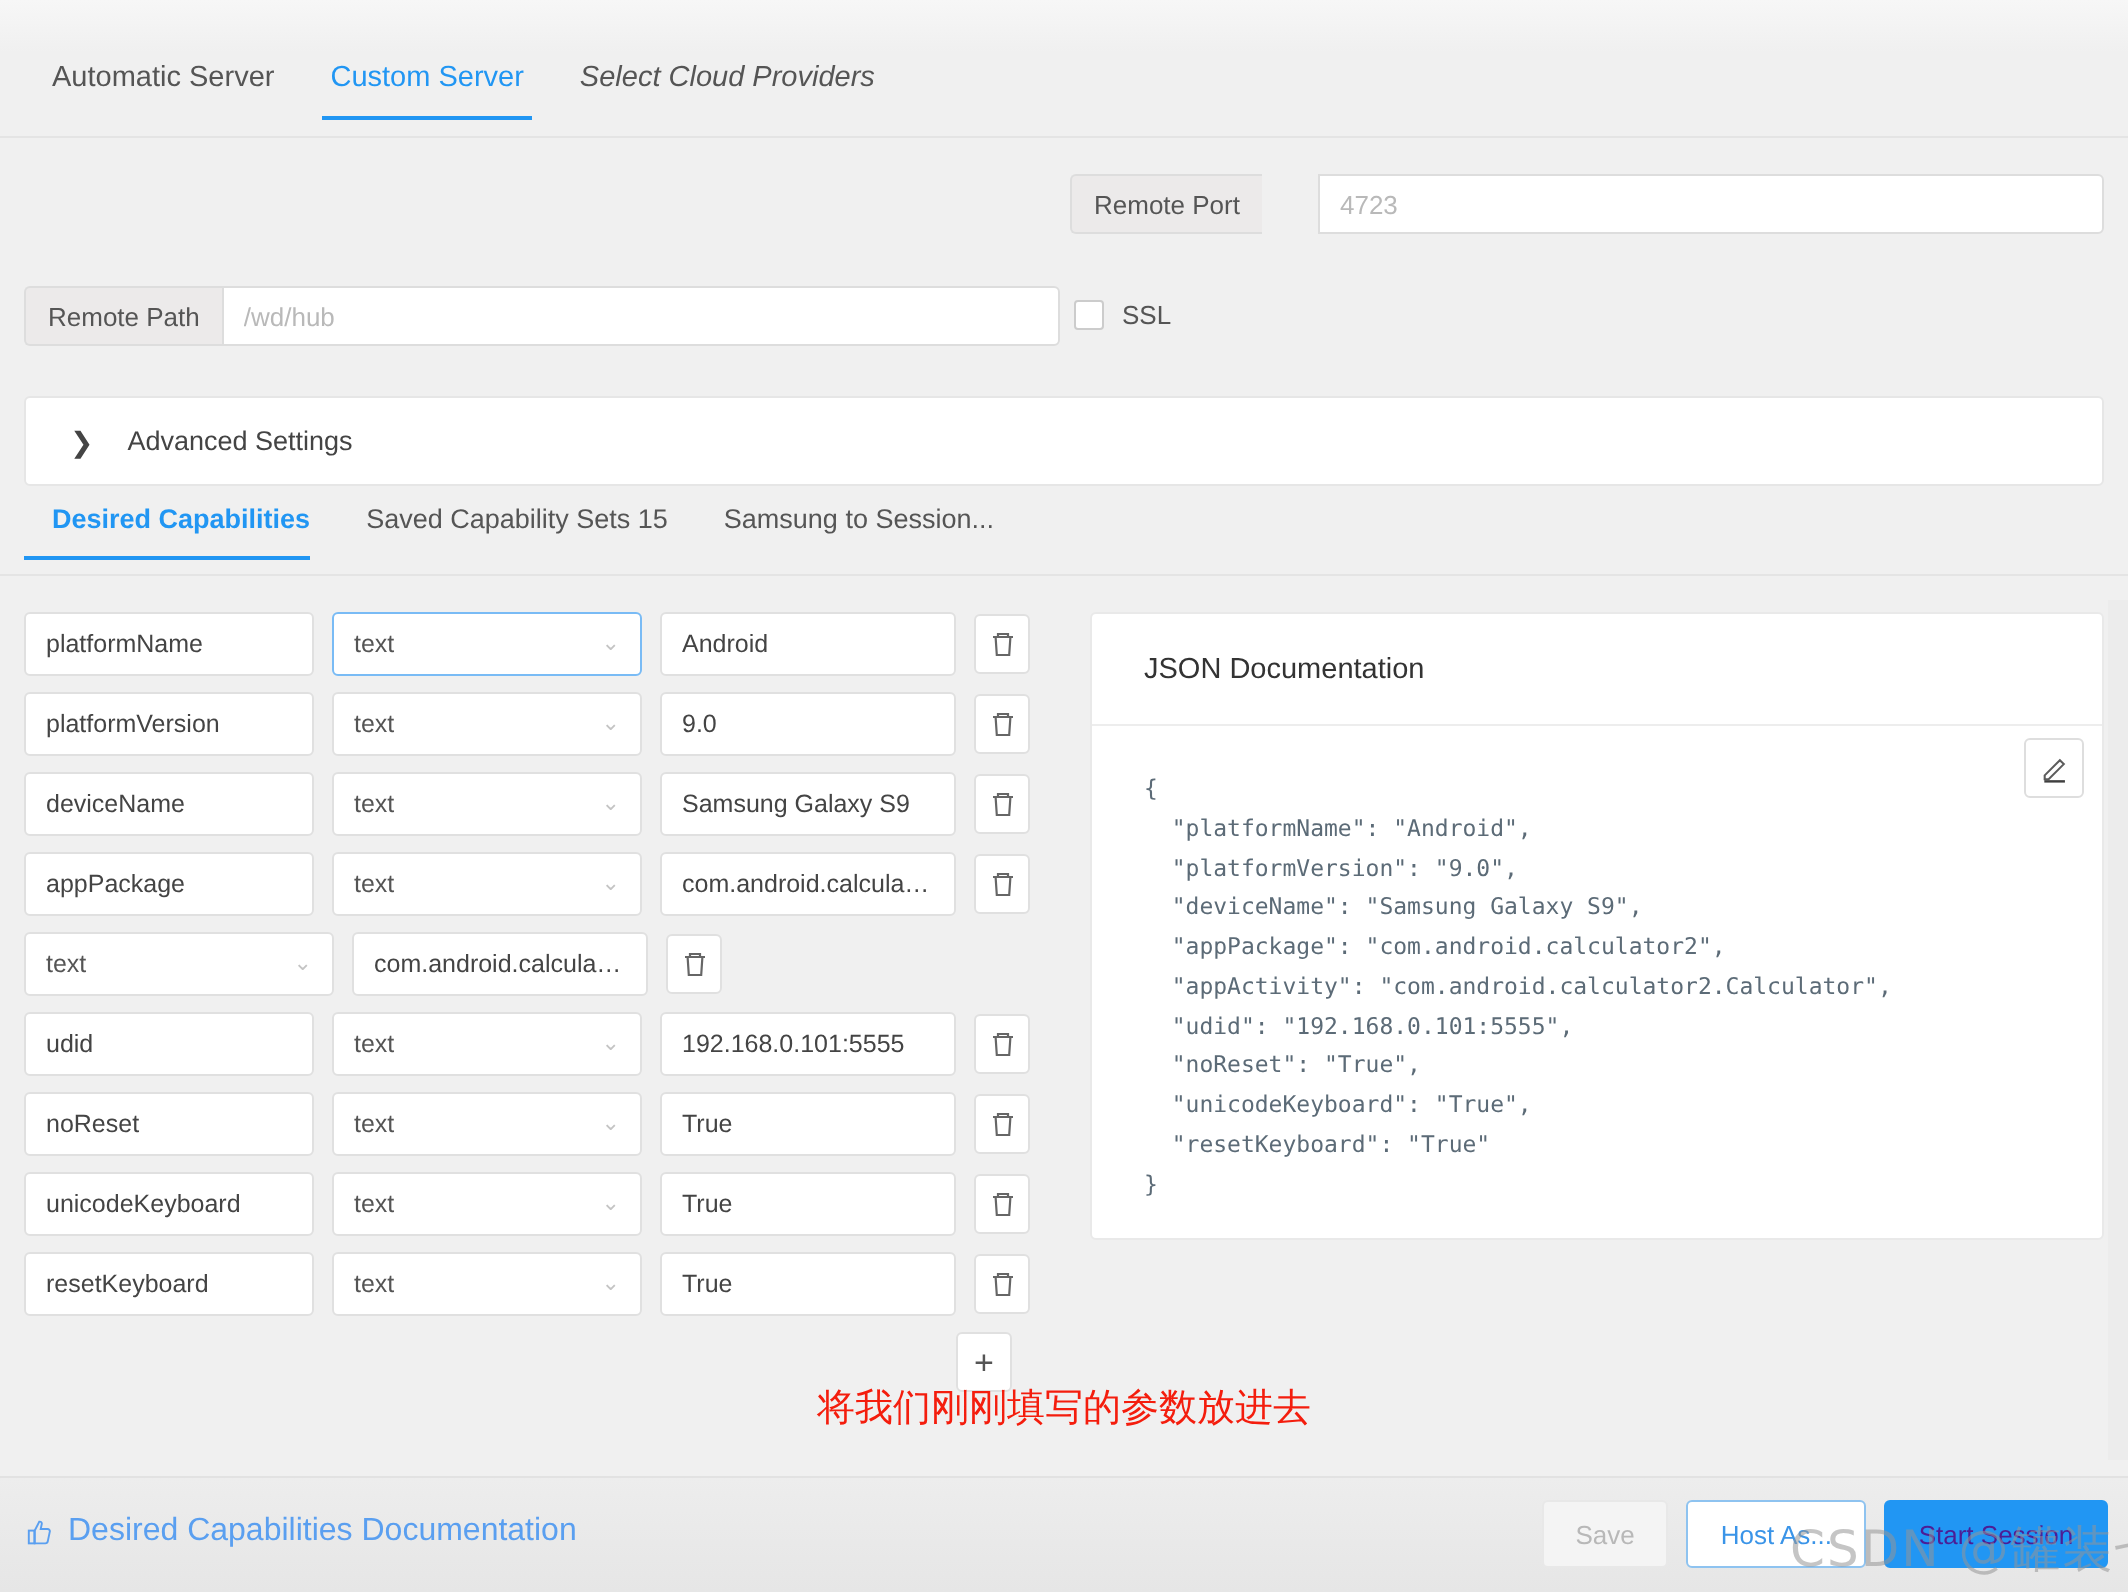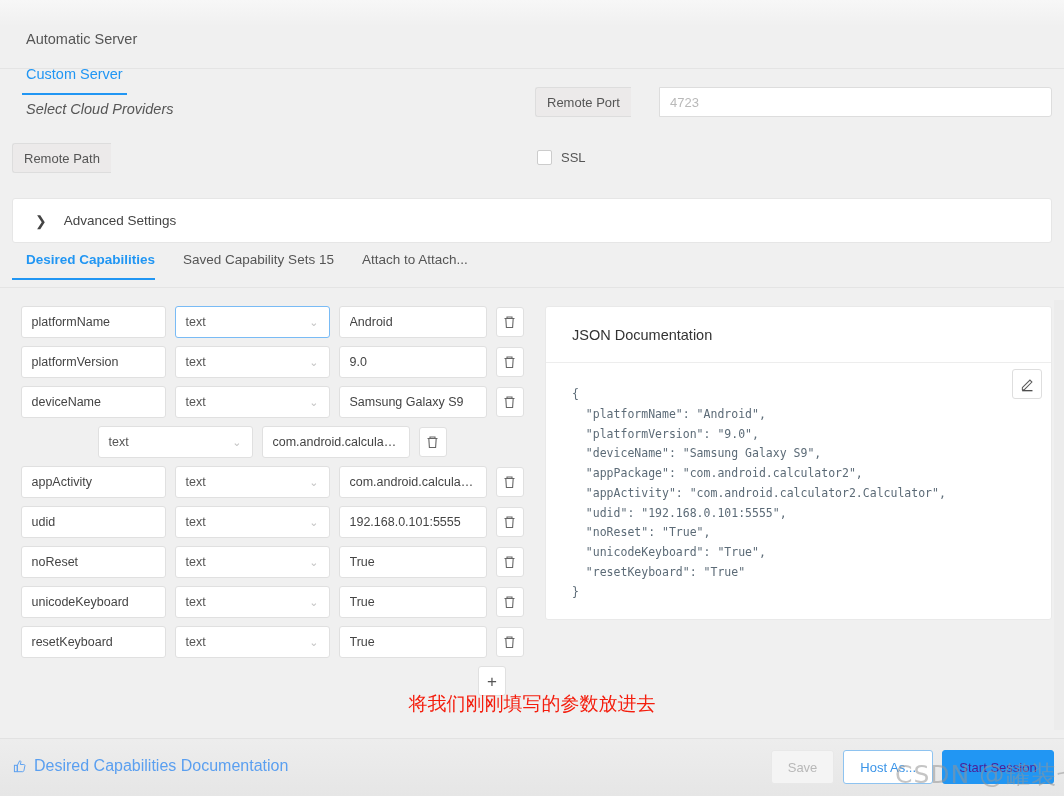--- a/index.html
+++ b/index.html
@@ -28,21 +28,20 @@
   .server-tabs {
     position: absolute;
     left: 0; top: 25px;
     width: 1064px;
     height: 44px;
     border-bottom: 1px solid #e4e4e4;
     display: flex;
     align-items: flex-start;
     padding-left: 12px;
     box-sizing: border-box;
-    flex-direction: column;
   }
   .stab {
     font-size: 14.5px;
     color: #555;
     padding: 6px 14px 13px 14px;
     position: relative;
     cursor: pointer;
     white-space: nowrap;
   }
   .stab.italic { font-style: italic; }
@@ -157,21 +156,20 @@
   .cap-area {
     position: absolute;
     left: 12px; top: 306px;
     width: 520px;
   }
   .cap-row {
     display: flex;
     align-items: center;
     margin-bottom: 8px;
     gap: 9px;
-    justify-content: center;
   }
   .cap-name {
     width: 145px;
     height: 32px;
     border: 1px solid #e0e0e0;
     border-radius: 3px;
     background: #fff;
     font-size: 12.5px;
     font-family: "Liberation Sans", sans-serif;
     color: #444;
@@ -385,36 +383,37 @@
   </div>
 
 
   <div class="field-row" style="left:535px; top:87px; width:517px;gap:28px;">
     <div class="addon">Remote Port</div>
     <input class="fld" type="text" placeholder="4723" style="">
   </div>
 
   <div class="field-row" style="left:12px; top:143px; width:518px;">
     <div class="addon">Remote Path</div>
+    <input class="fld" type="text" placeholder="/wd/hub" style="">
   </div>
 
   <div class="ssl-wrap" style="left:537px; top:150px;">
     <div class="cbox"></div>
     <span class="ssl-label">SSL</span>
   </div>
 
   <div class="adv">
     <span class="chev">❯</span>
     <span class="adv-label">Advanced Settings</span>
   </div>
 
   <div class="cap-tabs">
     <div class="ctab active">Desired Capabilities</div>
     <div class="ctab">Saved Capability Sets 15</div>
-    <div class="ctab">Attach to Attach...</div>
+    <div class="ctab">Samsung to Session...</div>
   </div>
 
   <div class="cap-area">
 
     <div class="cap-row">
       <input class="cap-name" value="platformName" style="">
       <div class="cap-type focused">
         <span>text</span>
         <span class="caret">⌄</span>
       </div>
@@ -448,34 +447,34 @@
       </div>
       <input class="cap-val" value="Samsung Galaxy S9" style="">
       <div class="icon-btn">
         <svg width="13" height="14" viewBox="0 0 13 14">
             <path d="M1.5 3.5h10M4 3.5V2h5v1.5M2.8 3.5l.6 9h6.2l.6-9" fill="none" stroke="#666" stroke-width="1.1"></path>
           </svg>
       </div>
     </div>
 
     <div class="cap-row">
+      <input class="cap-name" value="appPackage" style="">
       <div class="cap-type">
         <span>text</span>
         <span class="caret">⌄</span>
       </div>
       <input class="cap-val" value="com.android.calculator2" style="">
       <div class="icon-btn">
         <svg width="13" height="14" viewBox="0 0 13 14">
             <path d="M1.5 3.5h10M4 3.5V2h5v1.5M2.8 3.5l.6 9h6.2l.6-9" fill="none" stroke="#666" stroke-width="1.1"></path>
           </svg>
       </div>
     </div>
 
     <div class="cap-row">
-      <input class="cap-name" value="appActivity" style="">
       <div class="cap-type">
         <span>text</span>
         <span class="caret">⌄</span>
       </div>
       <input class="cap-val" value="com.android.calculator2.Calculator" style="">
       <div class="icon-btn">
         <svg width="13" height="14" viewBox="0 0 13 14">
             <path d="M1.5 3.5h10M4 3.5V2h5v1.5M2.8 3.5l.6 9h6.2l.6-9" fill="none" stroke="#666" stroke-width="1.1"></path>
           </svg>
       </div>

